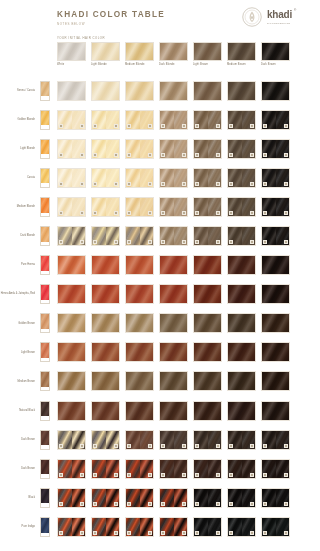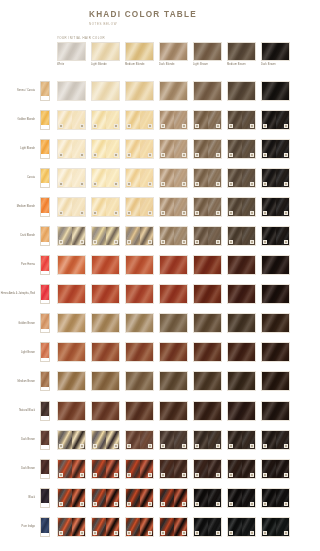--- a/index.html
+++ b/index.html
@@ -5,21 +5,21 @@
   * { box-sizing: border-box; margin: 0; padding: 0; }
   html, body {
     width: 300px; height: 551px;
     background: #ffffff;
     font-family: "Liberation Sans", sans-serif;
     overflow: hidden;
   }
   #page { position: relative; width: 300px; height: 551px; background:#fff; }
 
   
-  #header { position:relative; height:36px;margin-left:32px; }
+  #header { position:relative; height:36px; }
   #title-block { position:absolute; left:57px; top:10px; }
   #main-title {
     font-size:8.2px; letter-spacing:1.25px; font-weight:bold;
     color:#8a7a63; white-space:nowrap;
   }
   #sub-title {
     font-size:2.9px; letter-spacing:.62px; color:#b3a48d;
     margin-top:2.5px; white-space:nowrap;
   }
   #logo-block {
@@ -114,20 +114,37 @@
 </head>
 <body>
 
 <div id="page">
 
   <div id="header">
     <div id="title-block">
       <div id="main-title">KHADI COLOR TABLE</div>
       <div id="sub-title">NOTES BELOW</div>
     </div>
+    <div id="logo-block">
+      <div id="logo-emblem">
+        <svg viewBox="0 0 40 40" width="20" height="20">
+          <circle cx="20" cy="20" r="18.5" fill="none" stroke="#bdb3a4" stroke-width="1.3"></circle>
+          <circle cx="20" cy="20" r="14" fill="none" stroke="#cfc6b8" stroke-width="0.8"></circle>
+          <path d="M20 9 C13 17 14 26 20 30 C26 26 27 17 20 9 Z" fill="#d6cdbf"></path>
+          <path d="M20 13 C16.5 18.5 17 25 20 27.5 C23 25 23.5 18.5 20 13 Z" fill="#ffffff"></path>
+          <ellipse cx="20" cy="21" rx="1.6" ry="3.2" fill="#c6bcab"></ellipse>
+        </svg>
+      </div>
+      <div id="logo-text-wrap">
+        <div id="logo-word">
+          <span>khadi</span><span class="tm">®</span>
+        </div>
+        <div id="logo-tag">NATURPRODUKTE</div>
+      </div>
+    </div>
   </div>
 
   <div id="colhead">
     <div id="colhead-caption">YOUR INITIAL HAIR COLOR</div>
     <div class="colhead-cells" id="colhead-cells">
         <div class="colhead-cell">
           <div class="colhead-sw" style="background: linear-gradient(118deg, rgb(201, 194, 185) 0%, rgb(222, 216, 208) 28%, rgb(201, 194, 185) 50%, rgb(222, 216, 208) 74%, rgb(201, 194, 185) 100%);">
             <div class="sheen" style="position: relative; width: 100%; height: 100%;"></div>
           </div>
           <div class="colhead-lbl">White</div>

